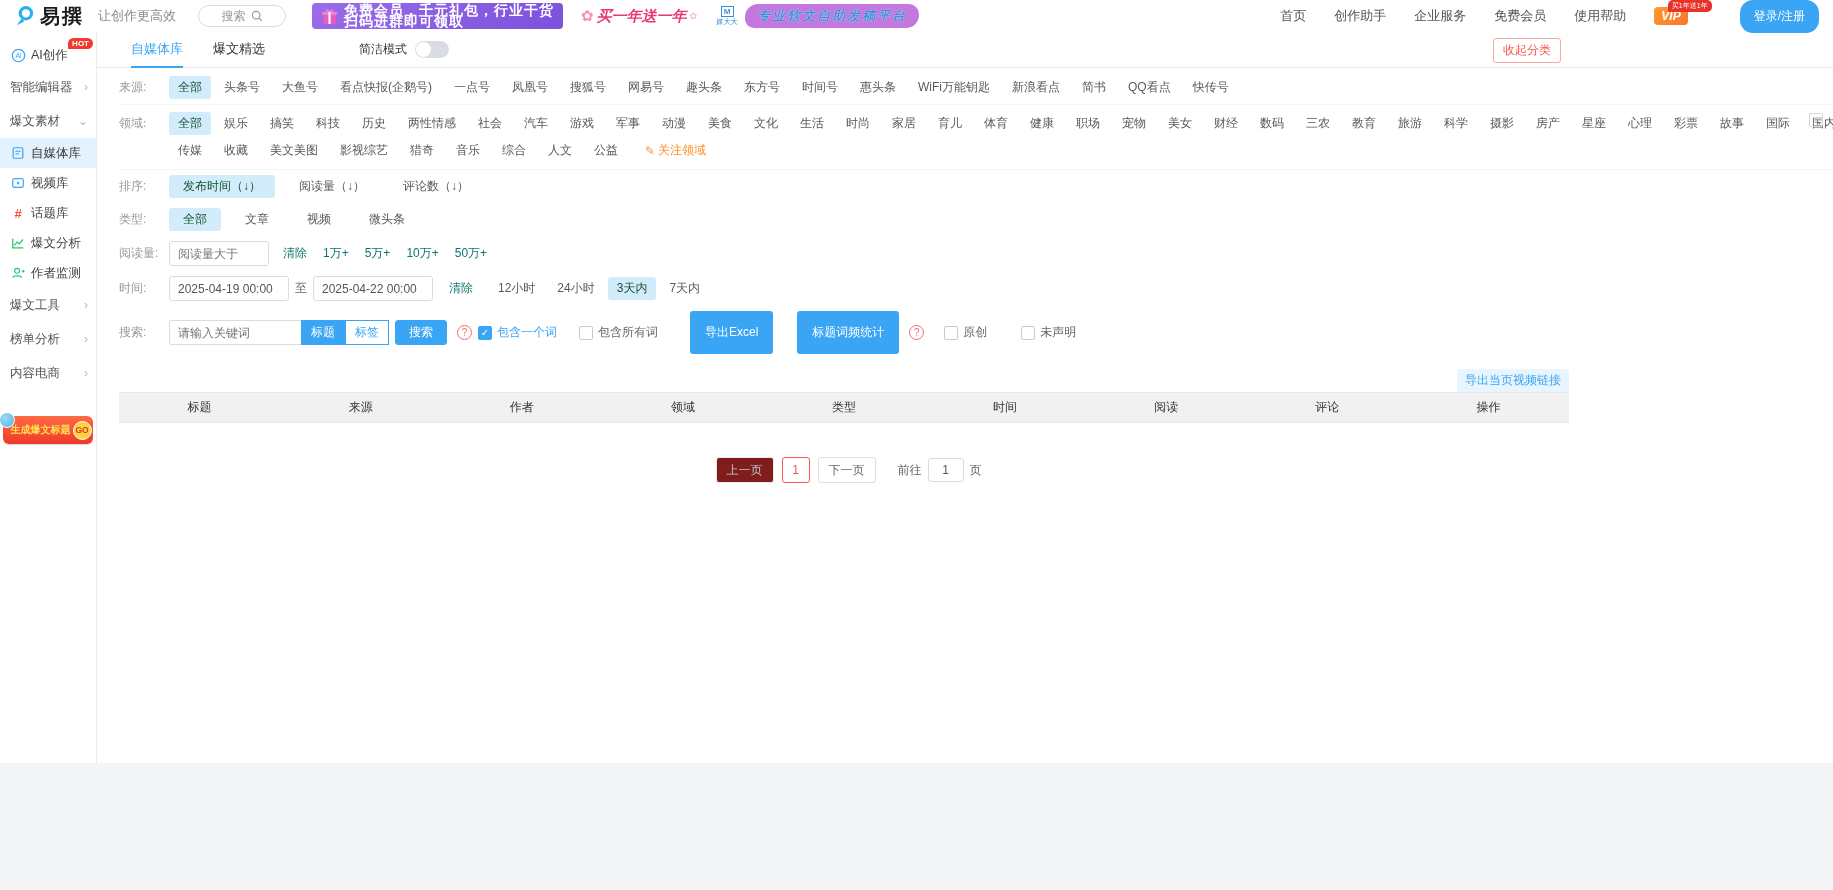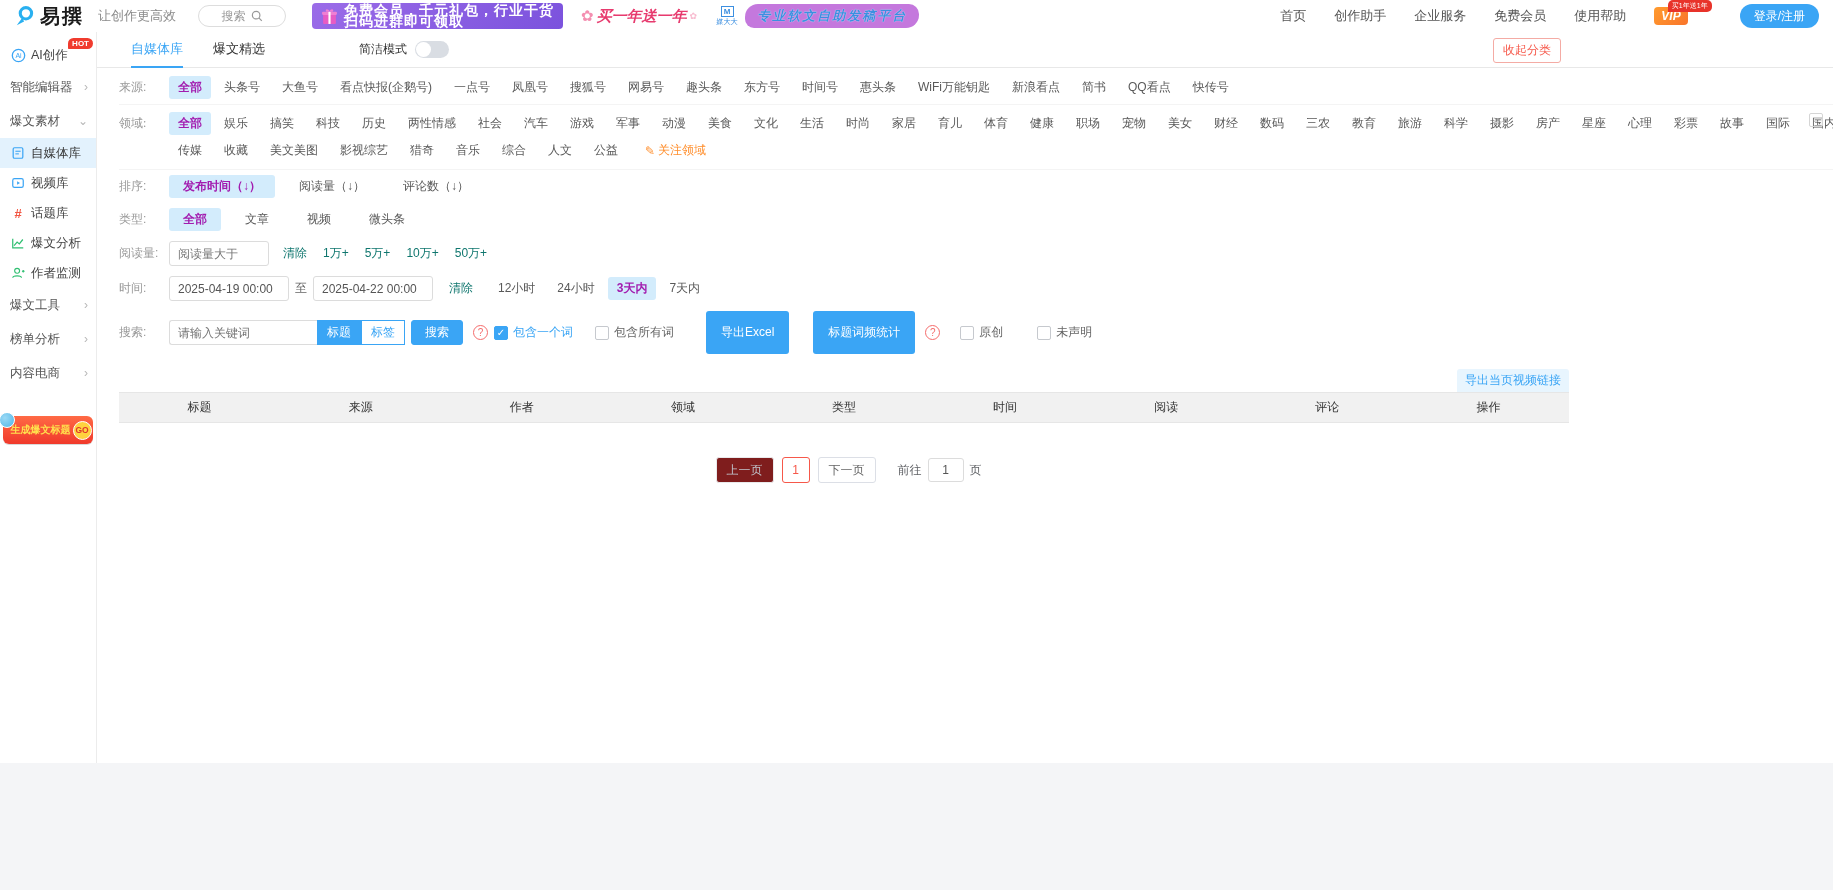--- a/index.html
+++ b/index.html
@@ -34,21 +34,21 @@
     color:#3c8fe0; font-weight:bold; font-style:italic; font-size:13px; letter-spacing:2px;
     text-shadow:0 0 1px #fff; }
   .hdr-nav { margin-left:auto; display:flex; gap:28px; }
   .nav-link { font-size:13px; color:#555; cursor:pointer; white-space:nowrap; }
   .vip { margin-left:28px; position:relative; cursor:pointer; }
   .vip-chip { background:linear-gradient(135deg,#ff9b2e,#f9742b); color:#fff; font-weight:bold; font-style:italic;
     font-size:12px; padding:2px 7px; border-radius:4px; }
   .vip-ribbon { position:absolute; top:-9px; right:-24px; background:#e8332a; color:#fff; font-size:7px;
     padding:1px 4px; border-radius:5px 5px 5px 0; white-space:nowrap; }
   .login-btn { margin-left:52px; background:#3aa5f5; color:#fff; border:none; border-radius:13px;
-    height:24px; padding:0 14px; font-size:12px; cursor:pointer; }
+    height:33px; padding:0 14px; font-size:12px; cursor:pointer; }
   
   .page { display:flex; height:731px; background:#fff; }
   .sidebar { width:97px; flex-shrink:0; border-right:1px solid #ececec; padding-top:8px; background:#fff; }
   .side-item { height:30px; display:flex; align-items:center; padding:0 8px 0 10px; font-size:12.5px; color:#444;
     cursor:pointer; position:relative; white-space:nowrap; }
   .side-group { height:34px; justify-content:space-between; color:#555; }
   .side-item .icn { width:16px; margin-right:5px; display:inline-flex; justify-content:center; }
   .side-item.active { background:#e3f2fd; color:#333; }
   .hot-badge { position:absolute; top:-2px; right:3px; background:#f03b2e; color:#fff; font-size:8px; font-weight:bold;
     padding:1px 4px; border-radius:7px 7px 7px 1px; }
@@ -72,34 +72,34 @@
   .simple-label { margin-left:64px; font-size:12px; color:#333; }
   .toggle { margin-left:8px; width:34px; height:17px; background:#d9dde3; border-radius:9px; position:relative; cursor:pointer; }
   .toggle .knob { position:absolute; left:1px; top:1px; width:15px; height:15px; background:#fff; border-radius:50%; }
   .collapse-btn { position:absolute; right:272px; top:6px; background:#fff; border:1px solid #f4aba4; color:#f6584a;
     font-size:12px; padding:3px 9px; border-radius:3px; cursor:pointer; }
   .filters { padding:3px 0 0 22px; }
   .frow { display:flex; align-items:center; padding:5px 0; white-space:nowrap; }
   .frow-bordered { border-bottom:1px solid #f4f4f4; }
   .frow-label { width:50px; color:#999; flex-shrink:0; }
   .opt { padding:3px 9px; margin-right:4px; color:#595959; border-radius:3px; cursor:pointer; }
-  .opt.selected { background:#d3ecfc; color:#a21caf;font-weight:bold; }
+  .opt.selected { background:#d3ecfc; color:#14532d; }
   .opts-wide .opt { padding:3px 14px; margin-right:10px; }
   .field-col { display:flex; flex-direction:column; }
   .field-line { display:flex; align-items:center; padding:2px 0; }
   .follow-link { color:#ff8f2e; margin-left:14px; cursor:pointer; display:flex; align-items:center; gap:3px; }
   .expand-icn { position:absolute; right:10px; top:8px; width:14px; height:14px; border:1px solid #d5d5d5; border-radius:2px;
     color:#aaa; font-size:9px; display:flex; align-items:center; justify-content:center; cursor:pointer; }
   .txt-input { height:25px; border:1px solid #dcdcdc; border-radius:3px; padding:0 8px; font-size:12px; color:#555;
     font-family:inherit; outline:none; }
   .reads-input { width:100px; }
   .date-input { width:120px; color:#555; }
   .plain { color:#0f766e; margin-right:16px; cursor:pointer; }
   .sep-to { color:#666; margin:0 6px; }
-  .search-input { width:148px; border-right:none; border-radius:3px 0 0 3px; }
+  .search-input { width:132px; border-right:none; border-radius:3px 0 0 3px; }
   .seg-btn { height:25px; border:1px solid #3aa5f5; background:#3aa5f5; color:#fff; font-size:12px; padding:0 9px; cursor:pointer; }
   .seg-btn.ghost { background:#fff; color:#3aa5f5; }
   .search-btn { margin-left:6px; border-radius:3px; padding:0 13px; }
   .help-icn { width:15px; height:15px; border:1px solid #f56c6c; color:#f56c6c; border-radius:50%; font-size:10px;
     display:inline-flex; align-items:center; justify-content:center; margin:0 6px 0 10px; cursor:pointer; }
   .cb { width:14px; height:14px; border:1px solid #c6c9ce; border-radius:2px; background:#fff; display:inline-flex;
     align-items:center; justify-content:center; margin-right:5px; cursor:pointer; font-size:10px; color:#fff; flex-shrink:0; }
   .cb.checked { background:#3aa5f5; border-color:#3aa5f5; }
   .cb-label { color:#666; margin-right:22px; }
   .cb-label.on { color:#3aa5f5; }

